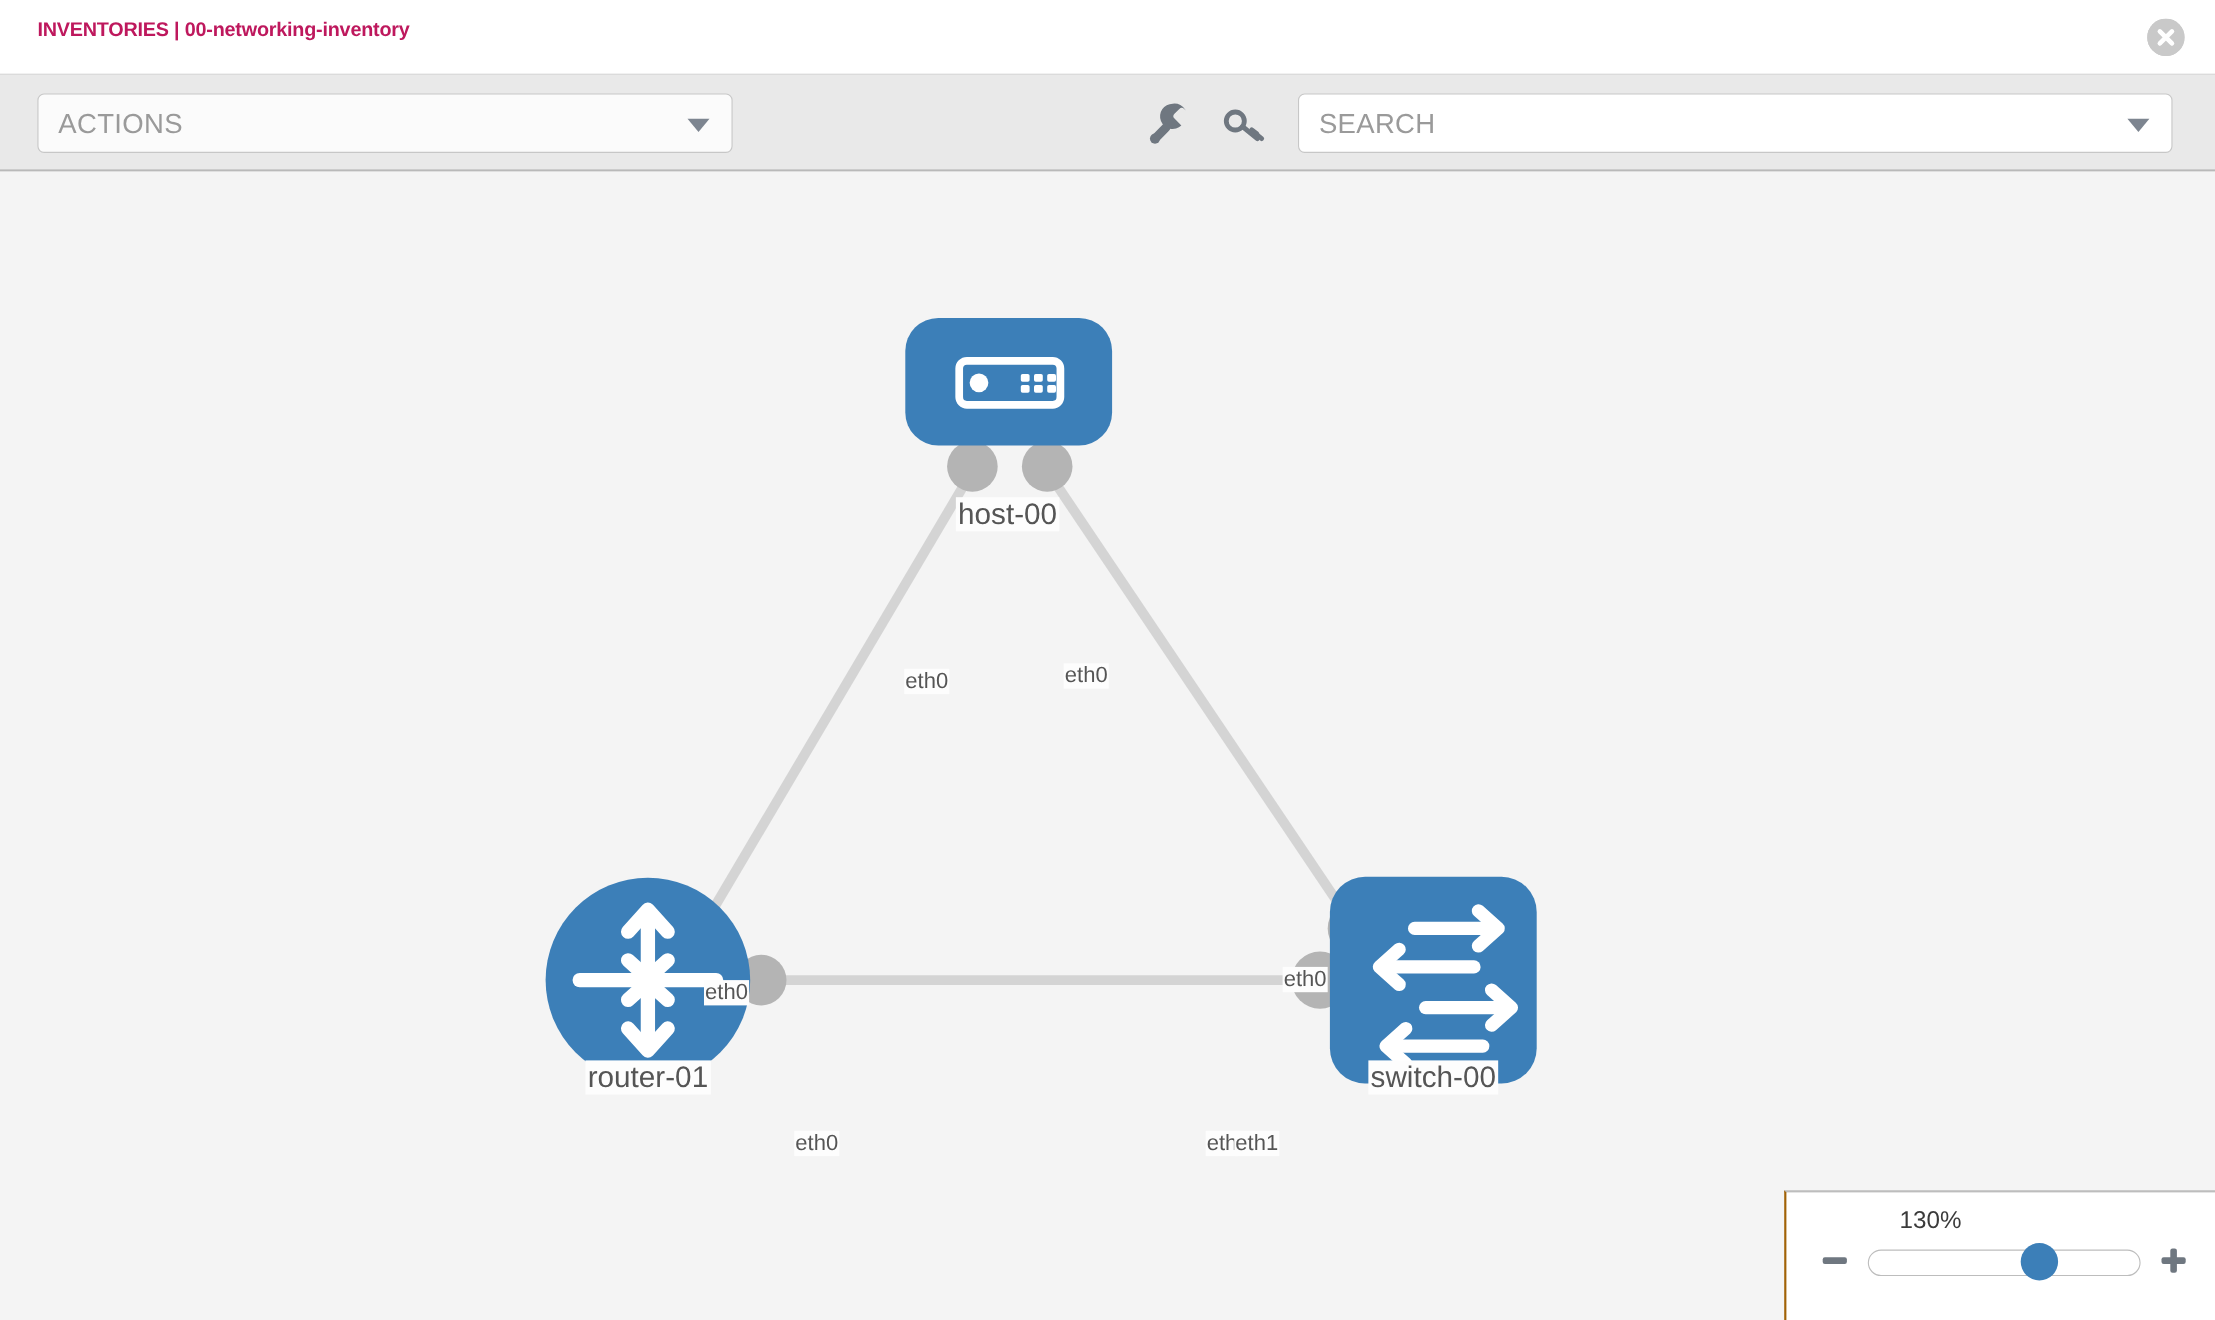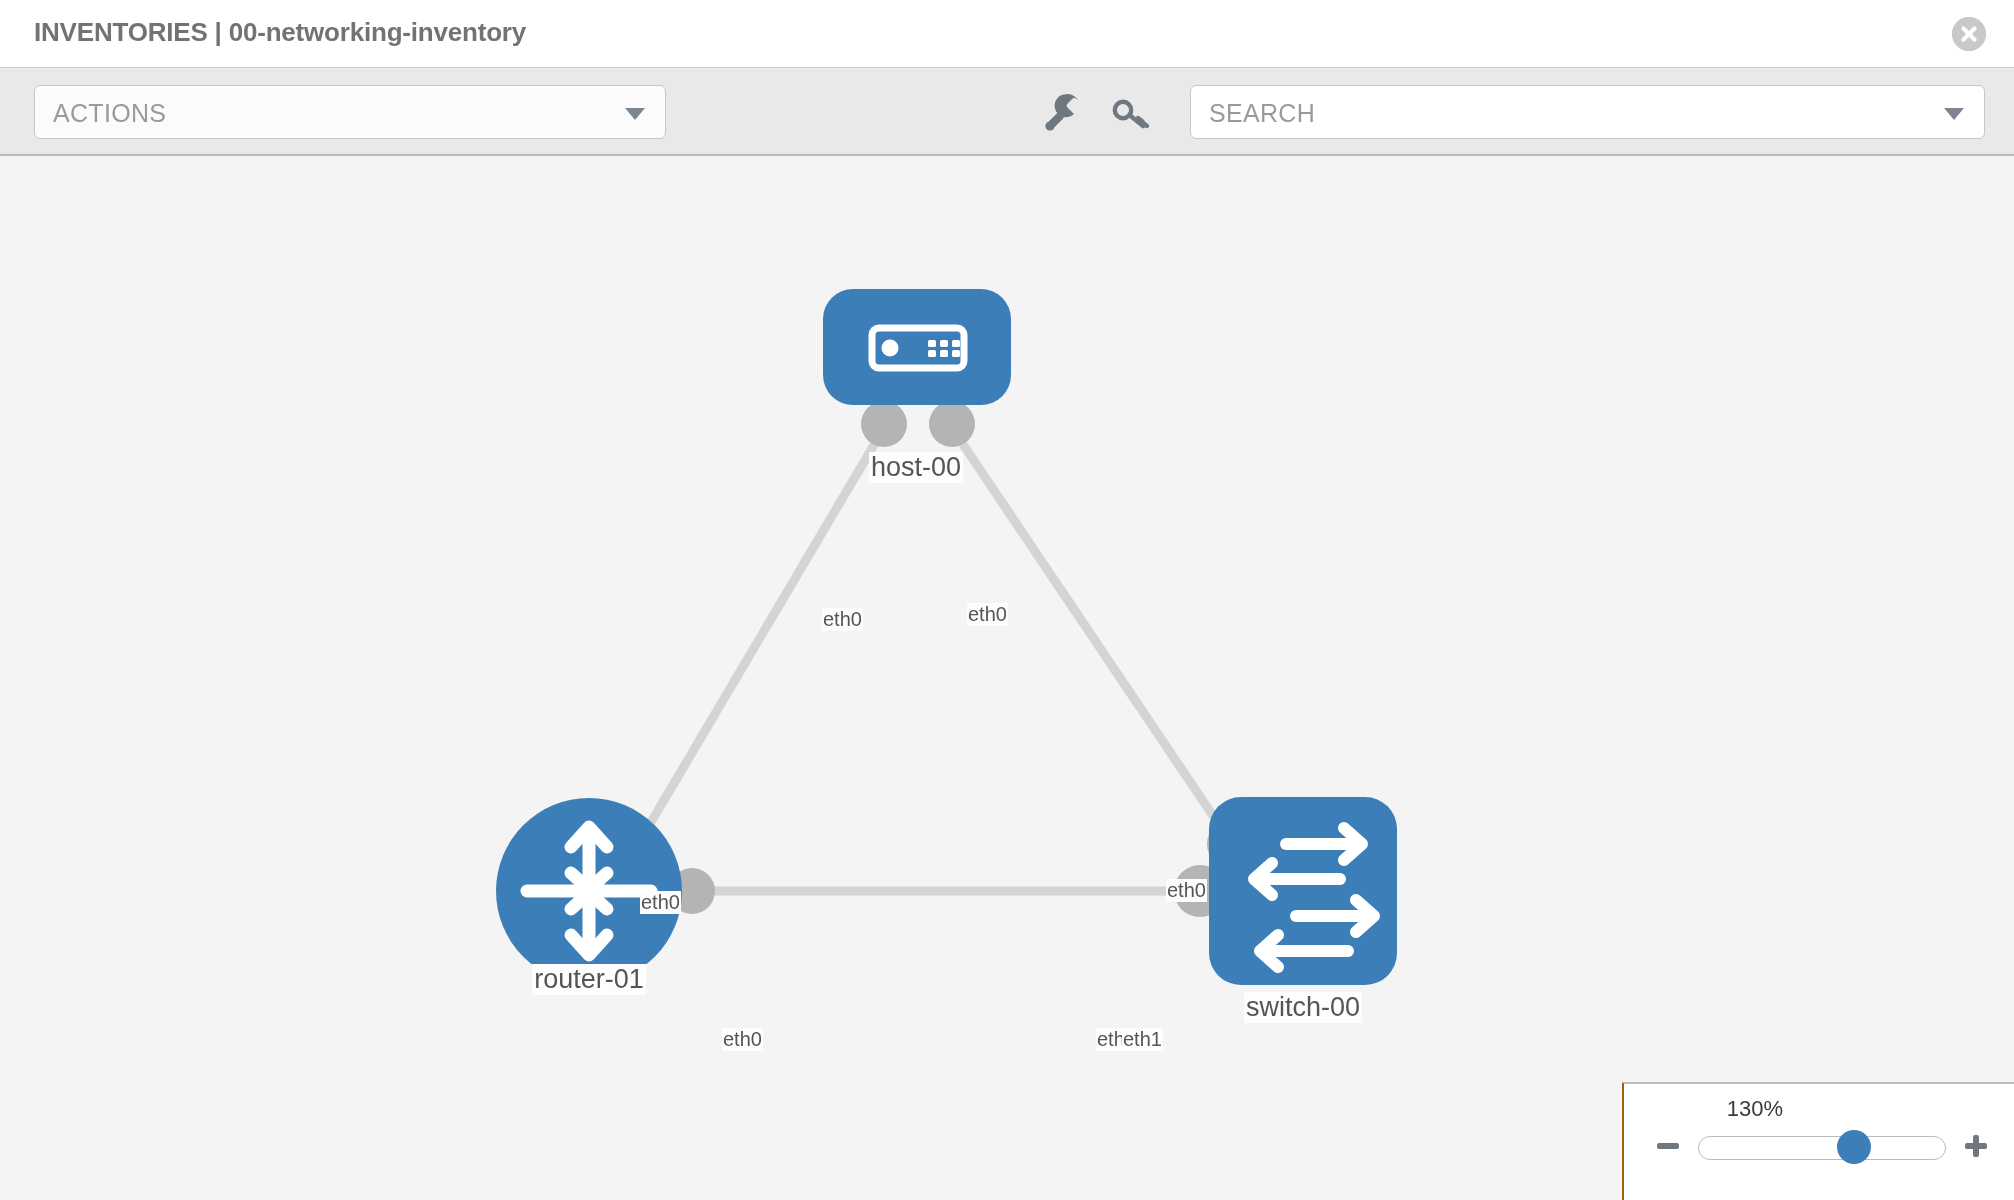--- a/index.html
+++ b/index.html
@@ -22,23 +22,23 @@
     width: 2014px;
     height: 68px;
     background: #ffffff;
     border-bottom: 1px solid #cfcfcf;
     box-sizing: border-box;
   }
   .page-title {
     position: absolute;
     left: 34px;
     top: 17px;
-    font-size: 26px;
+    font-size: 18px;
     font-weight: bold;
-    color: #737373;
+    color: #be185d;
     letter-spacing: -0.2px;
     white-space: nowrap;
   }
   .close-btn {
     position: absolute;
     right: 28px;
     top: 17px;
     width: 34px;
     height: 34px;
     border-radius: 50%;
@@ -101,21 +101,20 @@
     position: absolute;
     left: 1180px;
     top: 17px;
     width: 795px;
     height: 54px;
     background: #ffffff;
     border: 1px solid #c7c7c7;
     border-radius: 6px;
     box-sizing: border-box;
     cursor: text;
-    margin-left: 10px;
   }
   .search-select .sel-label {
     position: absolute;
     left: 18px;
     top: 13px;
     font-size: 25px;
     color: #9a9a9a;
     letter-spacing: 0.3px;
   }
 
@@ -329,21 +328,21 @@
         <polyline points="1356,744 1374,760 1356,776"></polyline>
 
         <line x1="1348" y1="795" x2="1262" y2="795"></line>
         <polyline points="1278,779 1260,795 1278,811"></polyline>
       </g>
     </g>
   </svg>
 
   <div class="node-label" style="left:916px; top:264px;margin-top:32px;">host-00</div>
   <div class="node-label" style="left:589px; top:808px;">router-01</div>
-  <div class="node-label" style="left:1303px; top:808px;margin-top:28px;">switch-00</div>
+  <div class="node-label" style="left:1303px; top:808px;">switch-00</div>
 
   <div class="edge-label" style="left:822px; top:452px;">eth0</div>
   <div class="edge-label" style="left:967px; top:447px;">eth0</div>
 
   <div class="edge-label" style="left:640px; top:735px;">eth0</div>
   <div class="edge-label" style="left:1166px; top:723px;">eth0</div>
 
   <div class="edge-label" style="left:722px; top:872px;">eth0</div>
   <div class="edge-label" style="left:1096px; top:872px;">eth</div>
   <div class="edge-label" style="left:1122px; top:872px;">eth1</div>

